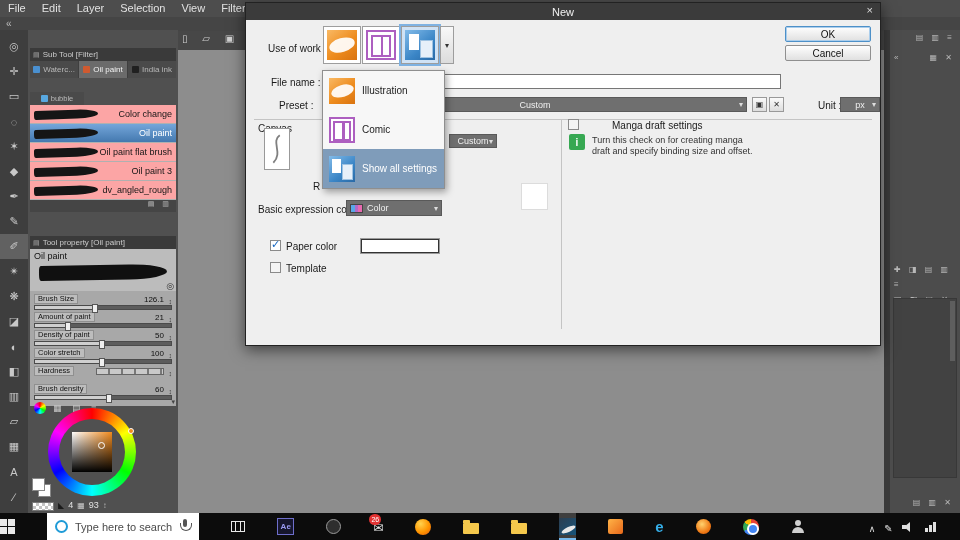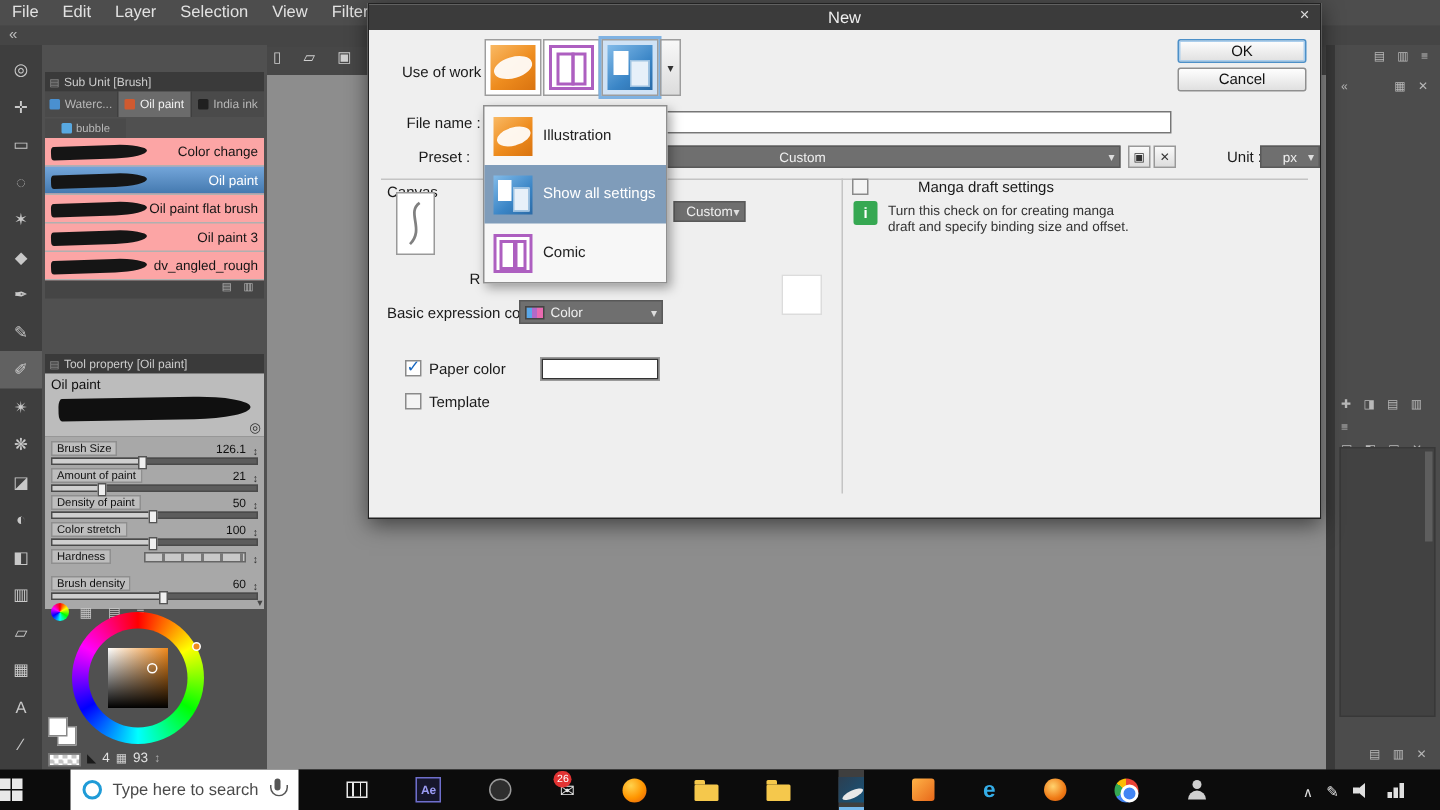--- a/index.html
+++ b/index.html
@@ -26,21 +26,21 @@
   
   .left-panels { position:absolute; left:28px; top:30px; bottom:27px; width:150px; background:#505050; z-index:2; }
   .p-header { height:13px; background:#3a3a3a; display:flex; align-items:center; gap:3px; padding:0 3px; }
   .ph-ic { font-size:7px; color:#9d9d9d; }
   .ph-title { font-size:8px; color:#cccccc; white-space:nowrap; }
   .subtool { position:absolute; left:2px; top:18px; width:146px; }
   .tabs { display:flex; gap:1px; background:#3f3f3f; height:17px; }
   .tab { flex:1; display:flex; align-items:center; justify-content:center; gap:3px; background:#4a4a4a; color:#b8b8b8; font-size:8px; white-space:nowrap; overflow:hidden; }
   .tab.active { background:#6b6b6b; color:#f2f2f2; }
   .tab .mark { width:7px; height:7px; border-radius:1px; background:#888; flex:none; }
-  .tabs2 { height:13px; margin-top:1px; background:transparent; }
+  .tabs2 { height:13px; margin-top:14px; background:transparent; }
   .tabs2 .tab { flex:none; width:54px; height:13px; font-size:7.5px; }
   .brushlist { background:#fca5a5; }
   .brow { height:19px; display:flex; align-items:center; padding:0 4px; border-bottom:1px solid #b0b0b0; font-size:9px; color:#161616; }
   .brow .stroke { width:64px; height:9px; flex:none; background:#151515; border-radius:3px 50% 50% 3px/50% 75% 75% 50%; transform:rotate(-2deg); }
   .brow .bname { margin-left:auto; white-space:nowrap; }
   .brow.selected { background:linear-gradient(#74a6da,#4479af); color:#fff; }
   .list-footer { height:12px; background:#454545; text-align:right; font-size:7px; color:#bdbdbd; padding:0 4px; letter-spacing:3px; }
 
   .toolprop { position:absolute; left:2px; top:206px; width:146px; }
   .tp-top { background:#bcbcbc; padding:2px 4px 0; height:42px; position:relative; }
@@ -300,21 +300,21 @@
       <div class="tool">
         <span class="tg">∕</span>
       </div>
   </div>
 
   <div class="left-panels">
 
     <div class="subtool">
       <div class="p-header">
         <span class="ph-ic">▤</span>
-        <span class="ph-title">Sub Unit [Brush]</span>
+        <span class="ph-title">Sub Tool [Filter]</span>
       </div>
       <div class="tabs">
         <div class="tab">
             <span class="mark" style="background: rgb(74, 144, 208);"></span>
             <span>Waterc...</span>
           </div>
           <div class="tab active">
             <span class="mark" style="background: rgb(208, 90, 48);"></span>
             <span>Oil paint</span>
           </div>
@@ -556,27 +556,27 @@
         <div>draft and specify binding size and offset.</div>
       </div>
     </div>
   </div>
 
   <div class="work-dropdown">
     <div class="dd-item">
         <div class="dicon illustration-icon"></div>
         <span>Illustration</span>
       </div>
+      <div class="dd-item">
+        <div class="dicon comic-icon"></div>
+        <span>Comic</span>
+      </div>
       <div class="dd-item selected">
         <div class="dicon show-all-settings-icon"></div>
         <span>Show all settings</span>
-      </div>
-      <div class="dd-item">
-        <div class="dicon comic-icon"></div>
-        <span>Comic</span>
       </div>
   </div>
 
   <div class="taskbar">
     <div class="start">
       <div class="winlogo">
           <i></i>
           <i></i>
           <i></i>
           <i></i>

